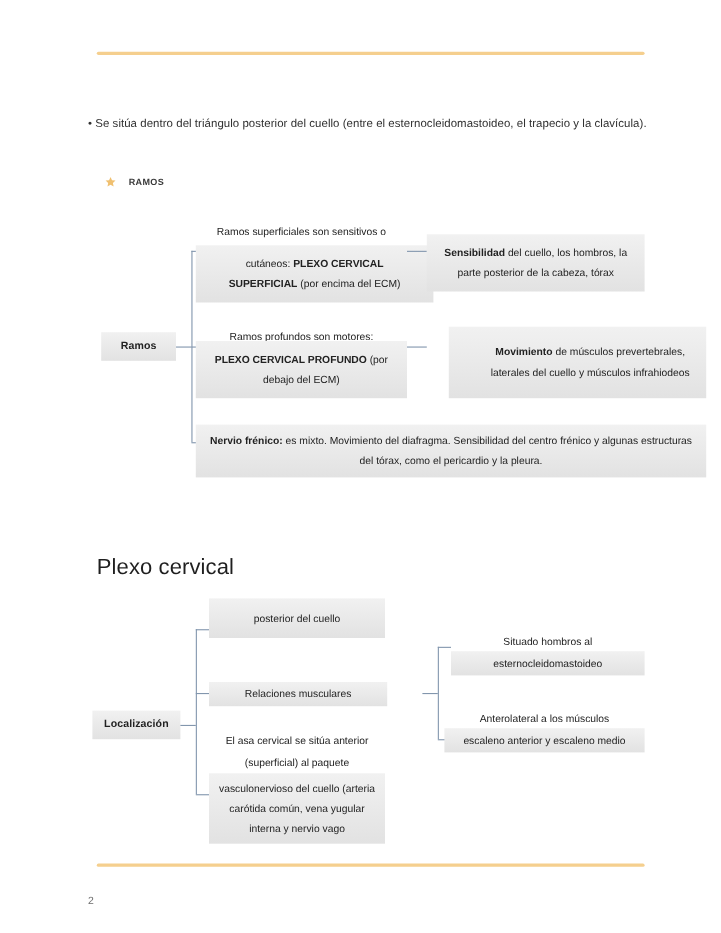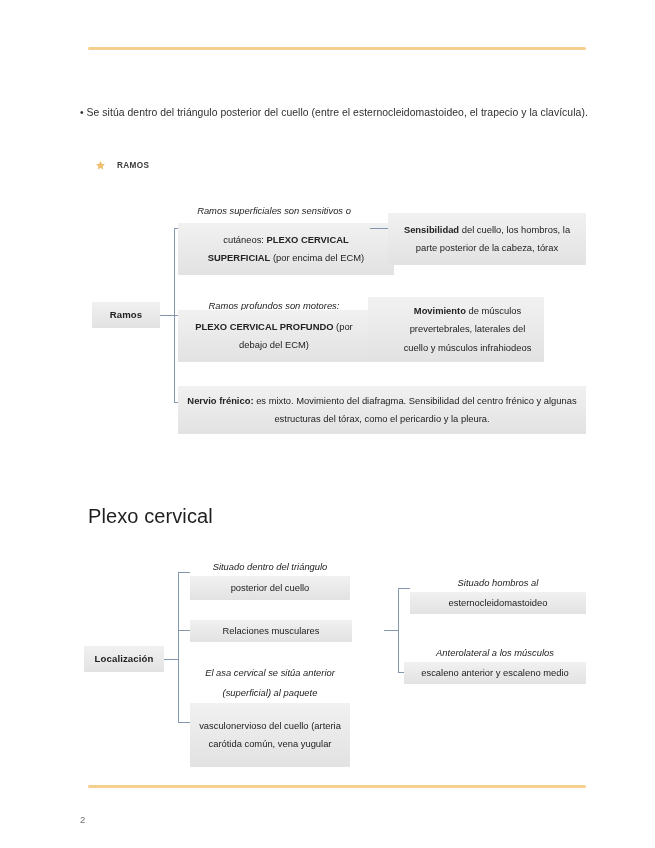--- a/index.html
+++ b/index.html
@@ -99,21 +99,20 @@
     letter-spacing: .1px;
   }
 
   
   .overflow-line {
     position: absolute;
     text-align: center;
     font-size: 9.4px;
     line-height: 1.95;
     color: #222222;
-    font-style: italic;
   }
 
   
   .conn {
     position: absolute;
     background: #8296ad;
   }
   .conn.h { height: 1px; }
   .conn.v { width: 1px; }
 
@@ -168,53 +167,54 @@
   </div>
 
   <div class="overflow-line" style="left:178px; top:297px; width:192px;">Ramos profundos son motores:</div>
 
   <div class="node" style="left:178px; top:310px; width:192px; height:52px;">
     <div><b>PLEXO CERVICAL PROFUNDO</b><span> (por debajo del ECM)</span></div>
   </div>
 
   <div class="conn h" style="left:370px; top:315px; width:18px;"></div>
 
-  <div class="node" style="left:368px; top:297px; width:176px; height:65px;padding-left:30px;">
+  <div class="node" style="left:408px; top:297px; width:234px; height:65px;padding-left:30px;">
     <div><b>Movimiento</b><span> de músculos prevertebrales, laterales del cuello y músculos infrahiodeos</span></div>
   </div>
 
-  <div class="node" style="left:178px; top:386px; width:408px; height:48px;">
+  <div class="node" style="left:178px; top:386px; width:464px; height:48px;">
     <div><b>Nervio frénico:</b><span> es mixto. Movimiento del diafragma. Sensibilidad del centro frénico y algunas estructuras del tórax, como el pericardio y la pleura.</span></div>
   </div>
 
   <div class="section-heading">Plexo cervical</div>
 
   <div class="node root" style="left:84px; top:646px; width:80px; height:26px;">Localización</div>
 
   <div class="conn h" style="left:164px; top:659px; width:14px;"></div>
   <div class="conn v" style="left:178px; top:572px; height:150px;"></div>
 
   <div class="conn h" style="left:178px; top:572px; width:12px;"></div>
   <div class="conn h" style="left:178px; top:630px; width:12px;"></div>
   <div class="conn h" style="left:178px; top:722px; width:12px;"></div>
 
   <div class="overflow-line" style="left:190px; top:558px; width:160px;">Situado dentro del triángulo</div>
-  <div class="node" style="left:190px; top:576px; width:160px; height:24px;">
+  <div class="node" style="left:190px; top:544px; width:160px; height:36px;">
     <div>posterior del cuello</div>
   </div>
 
   <div class="node" style="left:190px; top:620px; width:162px; height:22px;">
     <div>Relaciones musculares</div>
   </div>
 
   <div class="overflow-line" style="left:190px; top:664px; width:160px;">El asa cervical se sitúa anterior</div>
   <div class="overflow-line" style="left:190px; top:684px; width:160px;">(superficial) al paquete</div>
   <div class="node" style="left:190px; top:703px; width:160px; height:64px;">
     <div>vasculonervioso del cuello (arteria</div>
     <div>carótida común, vena yugular</div>
+    <div>interna y nervio vago</div>
   </div>
 
   <div class="conn h" style="left:384px; top:630px; width:14px;"></div>
   <div class="conn v" style="left:398px; top:588px; height:84px;"></div>
   <div class="conn h" style="left:398px; top:588px; width:12px;"></div>
   <div class="conn h" style="left:398px; top:672px; width:12px;"></div>
 
   <div class="overflow-line" style="left:410px; top:574px; width:176px;">Situado hombros al</div>
   <div class="node" style="left:410px; top:592px; width:176px; height:22px;">
     <div>esternocleidomastoideo</div>

